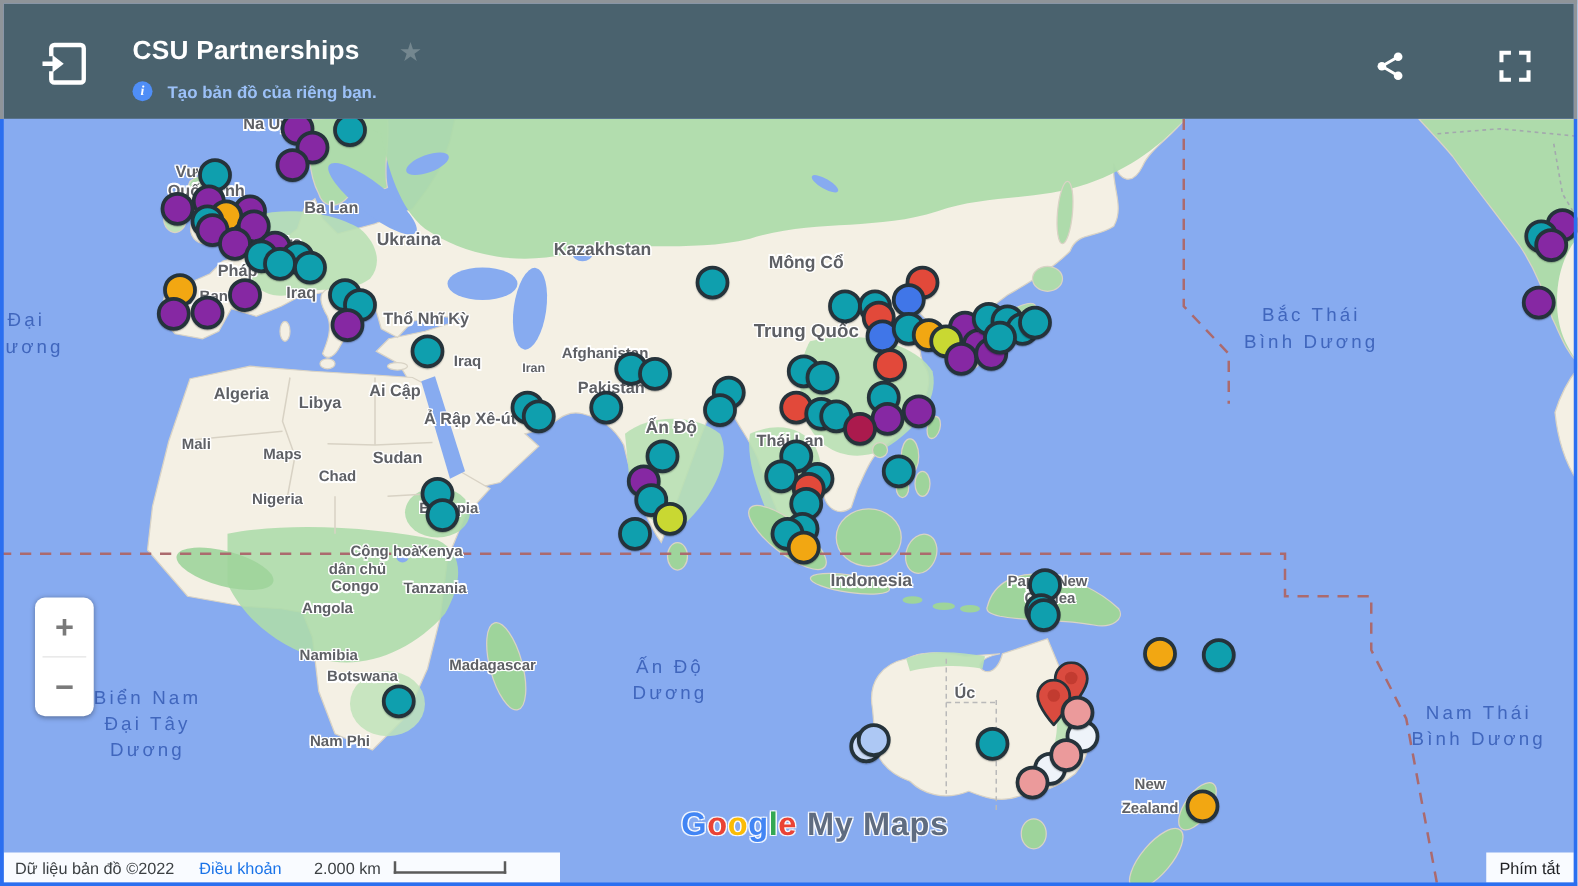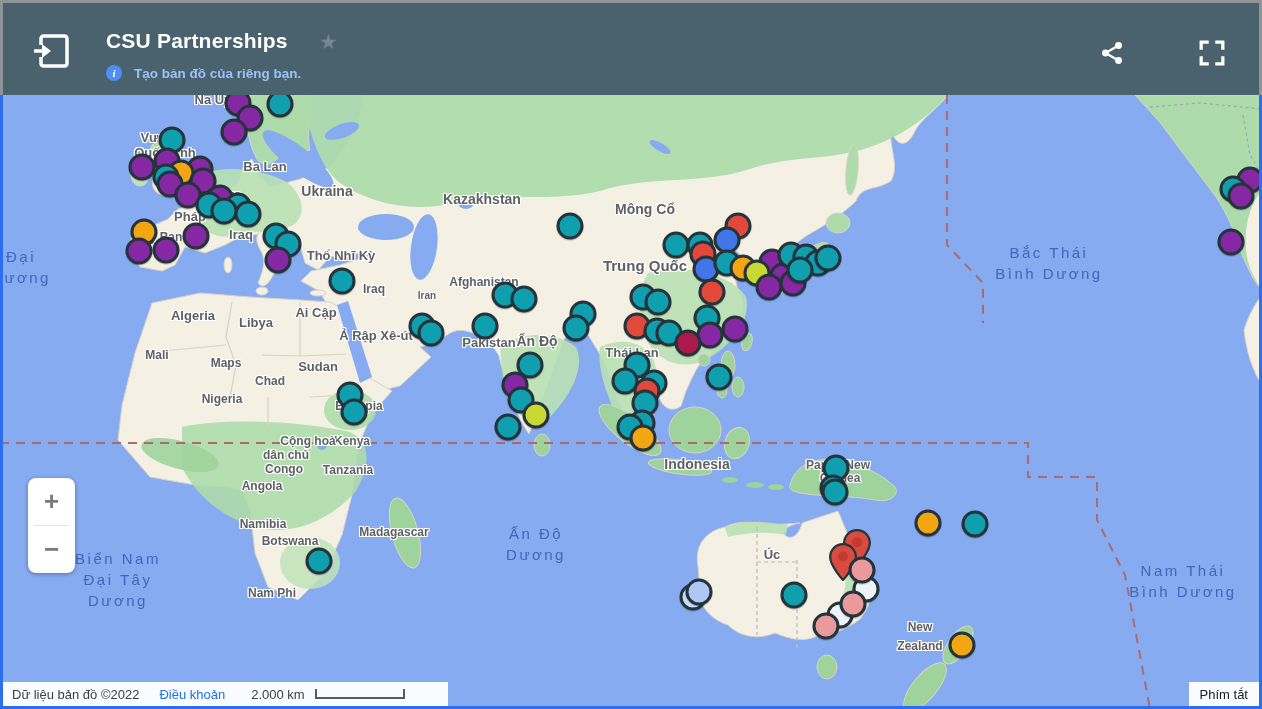--- a/index.html
+++ b/index.html
@@ -193,21 +193,21 @@
         <span class="clabel" style="left: 172px; top: 142px; font-size: 12px;">Tây Ban Nha</span>
         <span class="clabel" style="left: 341px; top: 160px; font-size: 13px;">Thổ Nhĩ Kỳ</span>
         <span class="clabel" style="left: 482px; top: 104px; font-size: 14px;">Kazakhstan</span>
         <span class="clabel" style="left: 645px; top: 114px; font-size: 14px;">Mông Cổ</span>
         <span class="clabel" style="left: 645px; top: 170px; font-size: 15px;">Trung Quốc</span>
         <span class="clabel" style="left: 807px; top: 160px; font-size: 13px;">Nhật Bản</span>
         <span class="clabel" style="left: 741px; top: 170px; font-size: 12px;">Hàn Quốc</span>
         <span class="clabel" style="left: 374px; top: 194px; font-size: 12px;">Iraq</span>
         <span class="clabel" style="left: 427px; top: 200px; font-size: 10px;">Iran</span>
         <span class="clabel" style="left: 484px; top: 187px; font-size: 12px;">Afghanistan</span>
-        <span class="clabel" style="left: 489px; top: 215px; font-size: 13px; margin-top: 32px;">Pakistan</span>
+        <span class="clabel" style="left: 489px; top: 215px; font-size: 13px;">Pakistan</span>
         <span class="clabel" style="left: 316px; top: 217px; font-size: 13px;">Ai Cập</span>
         <span class="clabel" style="left: 376px; top: 240px; font-size: 13px;">Ả Rập Xê-út</span>
         <span class="clabel" style="left: 537px; top: 246px; font-size: 14px;">Ấn Độ</span>
         <span class="clabel" style="left: 632px; top: 257px; font-size: 13px;">Thái Lan</span>
         <span class="clabel" style="left: 193px; top: 220px; font-size: 13px;">Algeria</span>
         <span class="clabel" style="left: 256px; top: 227px; font-size: 13px;">Libya</span>
         <span class="clabel" style="left: 157px; top: 260px; font-size: 12px;">Mali</span>
         <span class="clabel" style="left: 226px; top: 268px; font-size: 12px;">Maps</span>
         <span class="clabel" style="left: 270px; top: 286px; font-size: 12px;">Chad</span>
         <span class="clabel" style="left: 318px; top: 271px; font-size: 13px;">Sudan</span>
@@ -244,20 +244,23 @@
         <div class="olabel" style="left: 118px; top: 453px; font-size: 15px;">
           <div>Biển Nam</div>
           <div>Đại Tây</div>
           <div>Dương</div>
         </div>
         <div class="olabel" style="left: 1183px; top: 465px; font-size: 15px;">
           <div>Nam Thái</div>
           <div>Bình Dương</div>
         </div>
       </div>
+    <div id="watermark">
+      <span id="wm-google"><span style="color: rgb(66, 133, 244);">G</span><span style="color: rgb(234, 67, 53);">o</span><span style="color: rgb(251, 188, 5);">o</span><span style="color: rgb(66, 133, 244);">g</span><span style="color: rgb(52, 168, 83);">l</span><span style="color: rgb(234, 67, 53);">e</span></span><span id="wm-suffix">My Maps</span>
+    </div>
     <div id="marker-layer">
         <div class="marker" style="background: rgb(15, 159, 174); left: 280px; top: 9px;"></div>
         <div class="marker" style="background: rgb(134, 40, 163); left: 238px; top: 8px;"></div>
         <div class="marker" style="background: rgb(134, 40, 163); left: 250px; top: 23px;"></div>
         <div class="marker" style="background: rgb(134, 40, 163); left: 234px; top: 37px;"></div>
         <div class="marker" style="background: rgb(15, 159, 174); left: 172px; top: 45px;"></div>
         <div class="marker" style="background: rgb(134, 40, 163); left: 167px; top: 66px;"></div>
         <div class="marker" style="background: rgb(134, 40, 163); left: 142px; top: 72px;"></div>
         <div class="marker" style="background: rgb(134, 40, 163); left: 200px; top: 74px;"></div>
         <div class="marker" style="background: rgb(242, 167, 18); left: 181px; top: 78px;"></div>

